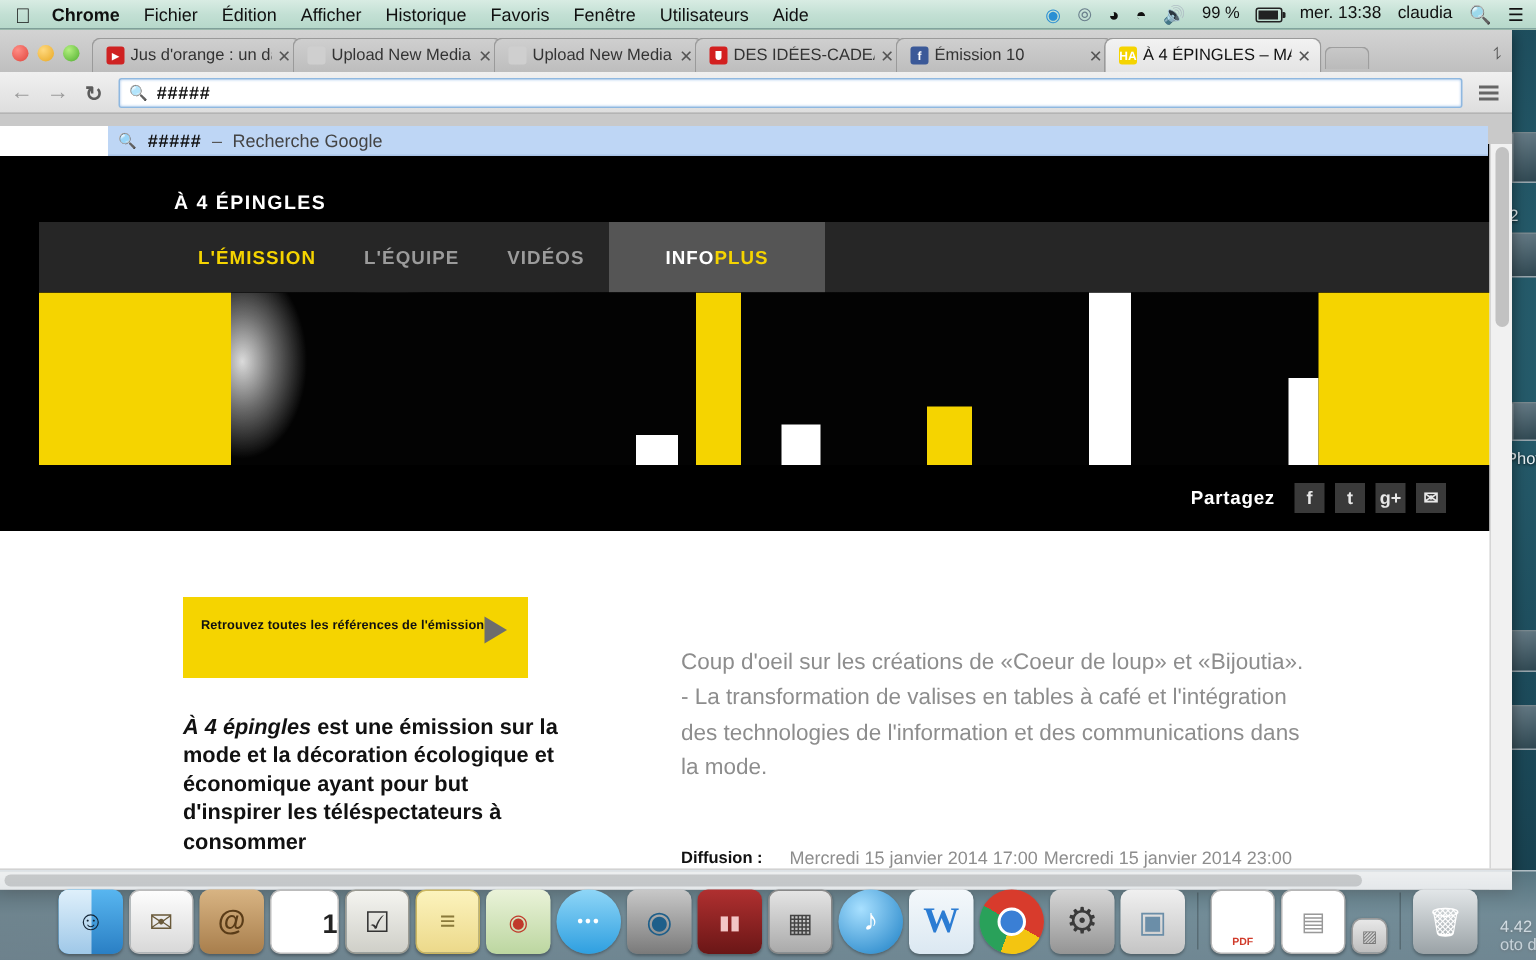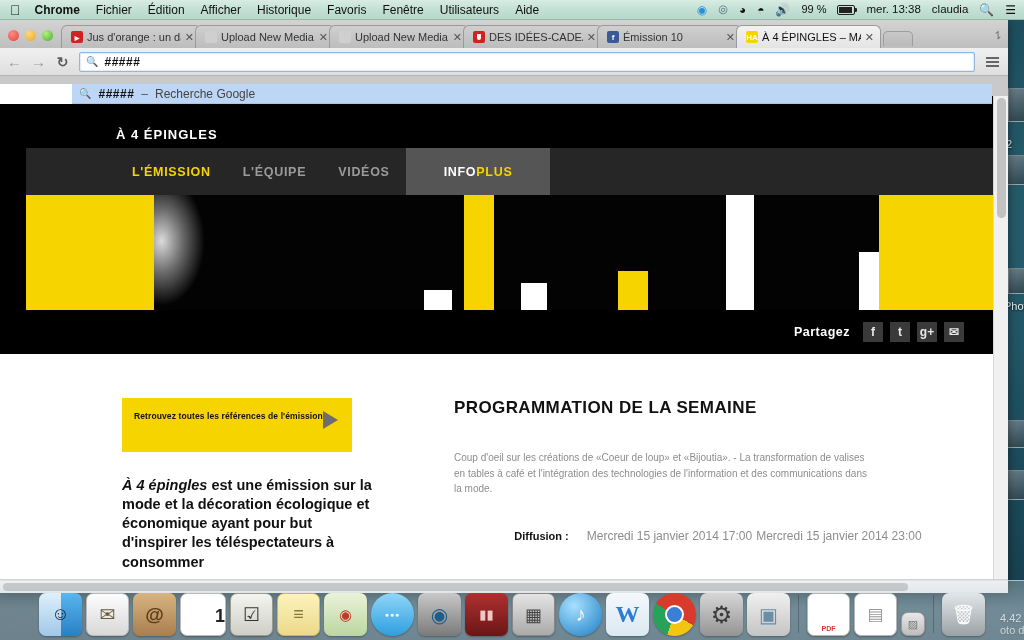--- a/index.html
+++ b/index.html
@@ -197,22 +197,22 @@
     border-top:9px solid transparent;border-bottom:9px solid transparent;
   }
 
   .blurb {
     margin-top:24px;font-size:14.5px;font-weight:bold;color:#111;line-height:1.32;
     width:250px;
   }
   .blurb em{font-style:italic;}
 
   .h-prog{font-size:17px;font-weight:bold;color:#111;letter-spacing:.4px;}
-  .prog-desc{margin-top:32px;font-size:10px;color:#8d8d8d;line-height:1.55;width:420px;}
-  .diff{margin-top:32px;display:flex;gap:18px;justify-content:center;}
+  .prog-desc{margin-top:32px;font-size:15px;color:#8d8d8d;line-height:1.55;width:420px;}
+  .diff{margin-top:42px;display:flex;gap:18px;}
   .diff .lbl{font-size:11px;font-weight:bold;color:#111;white-space:nowrap;padding-top:1px;}
   .diff .dates{display:flex;gap:4px;}
   .diff .dates span{font-size:12px;color:#8d8d8d;}
 
   
   #page-vscroll{
     position:absolute;right:0;top:0;width:15px;height:497px;background:#f1f1f1;
     border-left:1px solid #d6d6d6;z-index:6;
   }
   #page-vscroll .thumb{position:absolute;top:2px;left:3px;width:9px;height:120px;background:#c2c2c2;border-radius:5px;}
@@ -426,21 +426,20 @@
 
           <div class="col-l">
             <div class="promo">
               <div class="t2">Retrouvez toutes les références de l'émission</div>
               <div class="arrow"></div>
             </div>
             <div class="blurb"><em>À 4 épingles</em><span> est une émission sur la mode et la décoration écologique et économique ayant pour but d'inspirer les téléspectateurs à consommer</span></div>
           </div>
 
           <div class="col-r">
-            <div class="h-prog">PROGRAMMATION DE LA SEMAINE</div>
             <div class="prog-desc">Coup d'oeil sur les créations de «Coeur de loup» et «Bijoutia». - La transformation de valises en tables à café et l'intégration des technologies de l'information et des communications dans la mode.</div>
             <div class="diff">
               <span class="lbl">Diffusion :</span>
               <span class="dates">
                 <span>Mercredi 15 janvier 2014 17:00</span>
                 <span>Mercredi 15 janvier 2014 23:00</span>
               </span>
             </div>
           </div>
 

